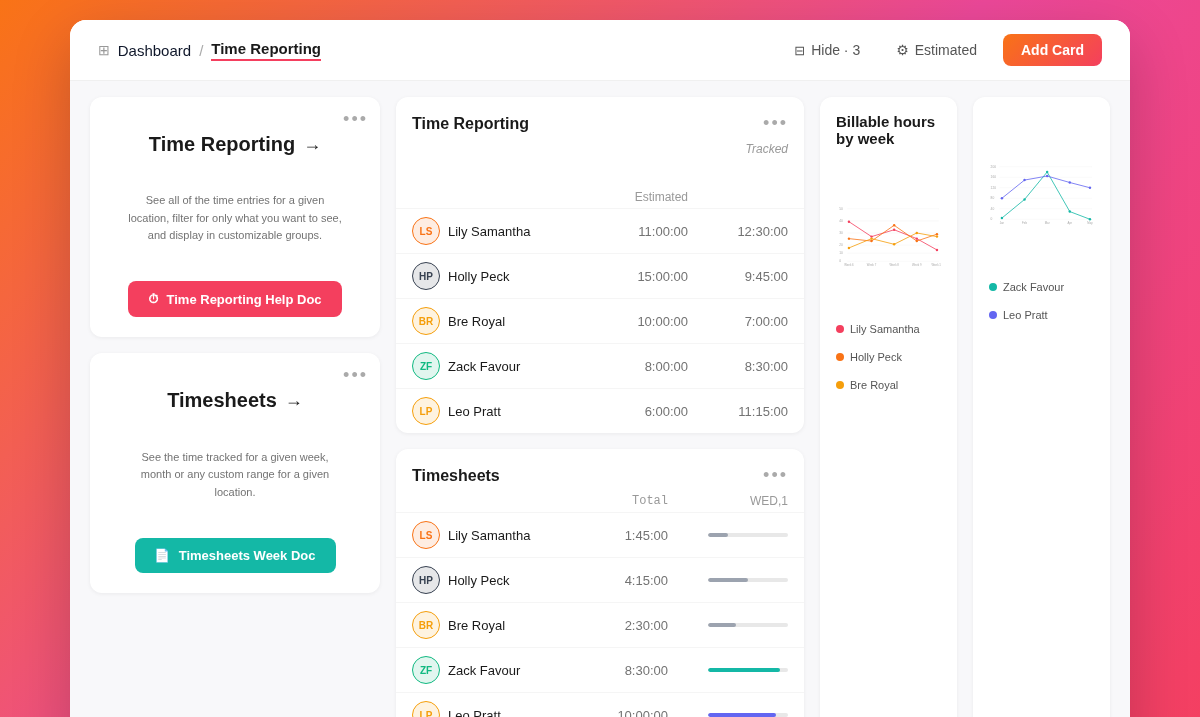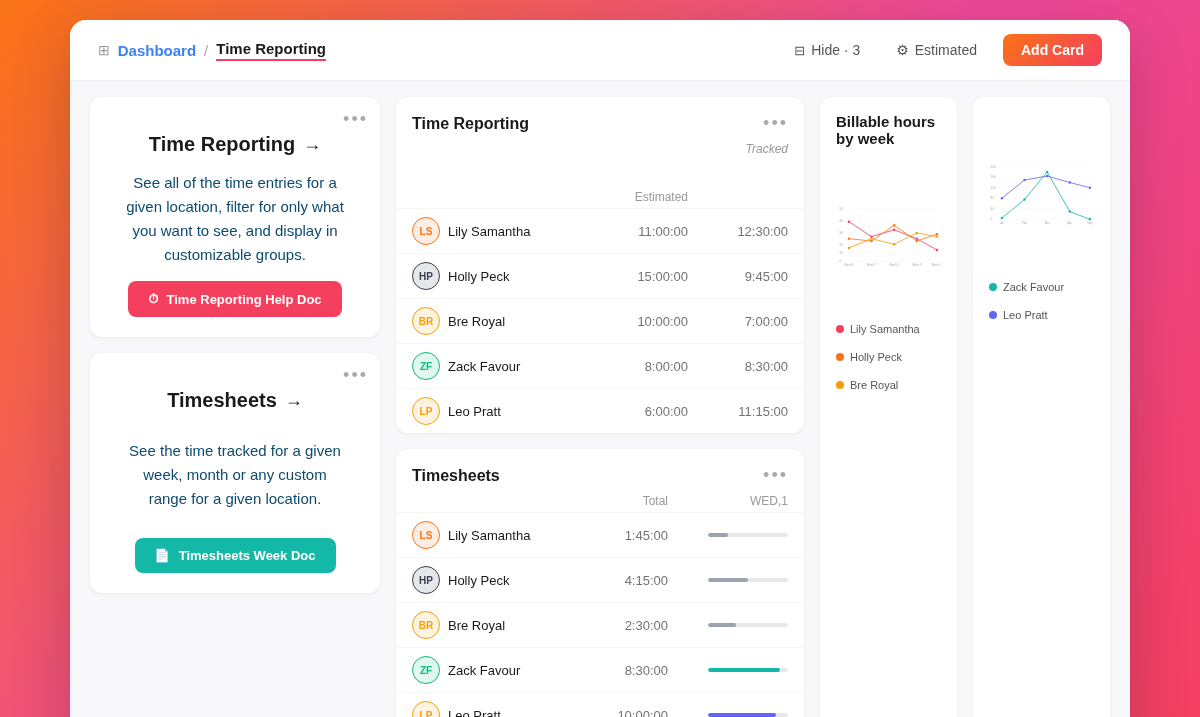--- a/index.html
+++ b/index.html
@@ -29,23 +29,22 @@
       border-bottom: 1px solid #f0f0f0;
       background: #fff;
     }
     .breadcrumb {
       display: flex;
       align-items: center;
       gap: 8px;
       font-size: 15px;
     }
     .breadcrumb-dashboard {
-      color: #3b82f6;
+      color: #0f172a;
       cursor: pointer;
-      font-weight: bold;
     }
     .breadcrumb-sep { color: #aaa; }
     .breadcrumb-current {
       font-weight: 600;
       color: #1a1a1a;
       border-bottom: 2.5px solid #f43f5e;
       padding-bottom: 2px;
     }
     .header-actions {
       display: flex;
@@ -130,22 +129,22 @@
     .info-card-title {
       font-size: 20px;
       font-weight: 700;
       color: #1a1a1a;
       display: flex;
       align-items: center;
       gap: 8px;
     }
     .arrow-icon { font-size: 18px; }
     .info-card-desc {
-      font-size: 15px;
-      color: #0c4a6e;
+      font-size: 11px;
+      color: #737373;
       line-height: 1.6;
       max-width: 220px;
     }
     .help-btn {
       display: flex;
       align-items: center;
       gap: 8px;
       padding: 10px 20px;
       border-radius: 8px;
       border: none;
@@ -381,21 +380,21 @@
           </div>
       </div>
 
       <div class="card table-card">
         <div class="table-card-header">
           <span class="table-card-title">Timesheets</span>
           <button class="card-menu" style="position:relative;top:auto;right:auto;">•••</button>
         </div>
         <div class="table-cols timesheets-cols">
           <span></span>
-          <span style="text-align:right;">Total</span>
+          <span style="text-align:right;font-family:Liberation Mono, monospace;">Total</span>
           <span style="text-align:right;">WED,1</span>
         </div>
         <div id="timesheets-rows">
             <div class="table-row timesheets-row">
     <div class="user-cell">
       <div class="avatar" style="background:#f9731620; color:#f97316; border:1.5px solid #f97316;">LS</div>
       <span>Lily Samantha</span>
     </div>
     <span class="time-val">1:45:00</span>
     <div class="progress-bar-container">

